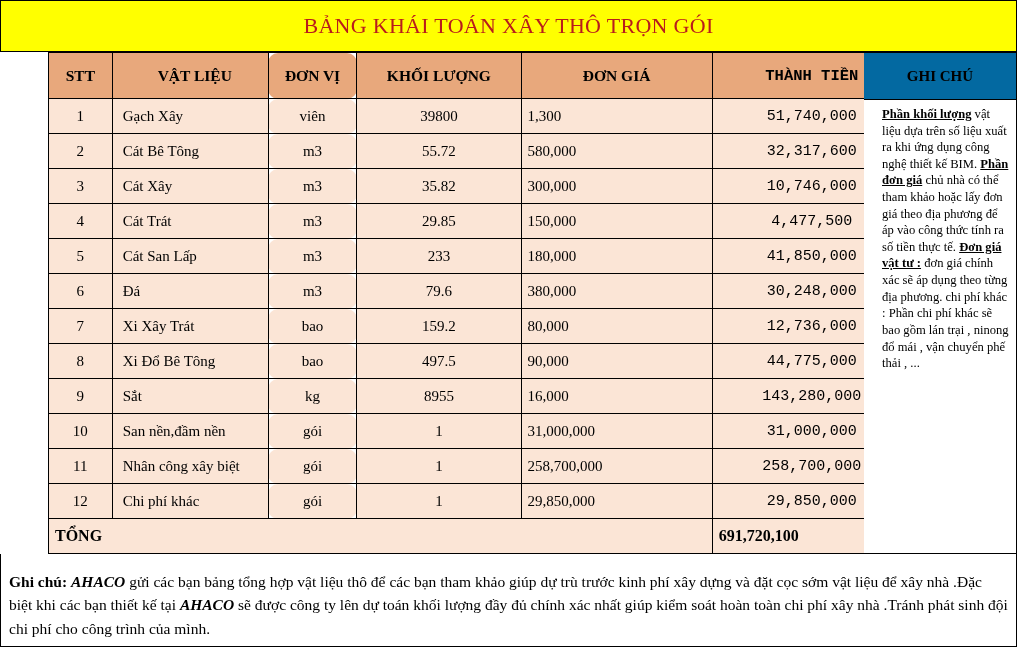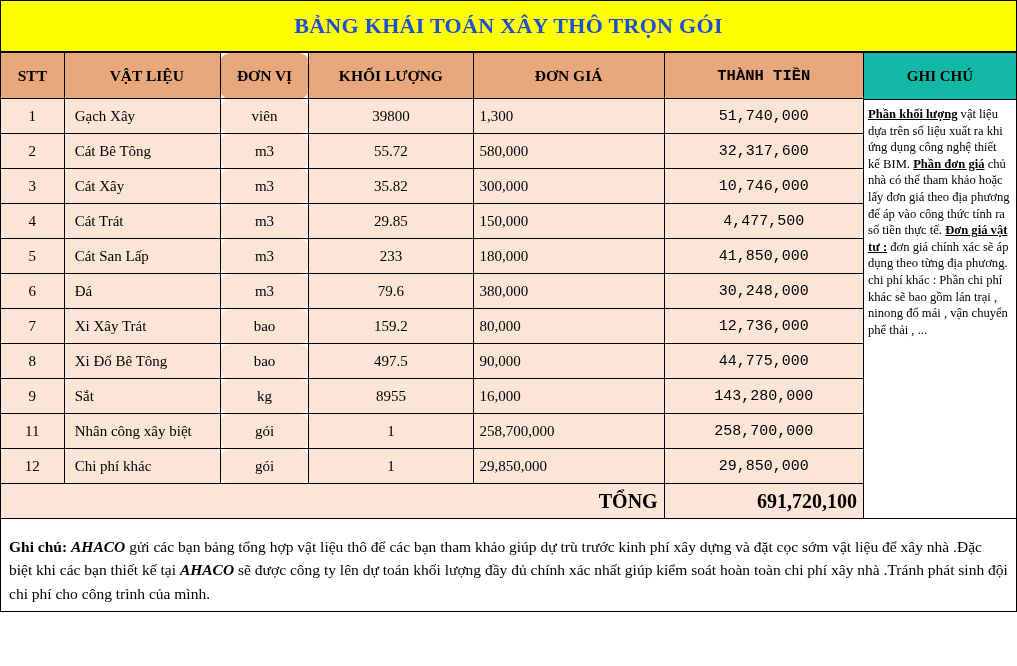--- a/index.html
+++ b/index.html
@@ -24,35 +24,36 @@
     height: 52px;
     background: #ffff00;
     border: 1px solid #000000;
     box-sizing: border-box;
     display: flex;
     align-items: center;
     justify-content: center;
   }
   .title-bar .title-text {
     font-size: 22px;
-    font-weight: bold;
+    font-weight: normal;
     letter-spacing: 0.3px;
-    color: #1d4ed8;
+    color: #b91c1c;
     text-align: center;
   }
   
   .body-area {
     display: flex;
     align-items: stretch;
     width: 1017px;
     box-sizing: border-box;
   }
   .table-wrap {
     width: 864px;
     box-sizing: border-box;
+    padding-left: 48px;
   }
   table.main {
     border-collapse: collapse;
     width: 864px;
     table-layout: fixed;
   }
   table.main th, table.main td {
     border: 1px solid #000000;
     box-sizing: border-box;
     font-size: 15px;
@@ -73,46 +74,46 @@
   .c-stt { width: 62px; text-align: center; }
   .c-vl  { width: 152px; text-align: left; padding-left: 10px !important; }
   .c-dv  { width: 86px; text-align: center; border-radius: 10px; }
   .c-kl  { width: 160px; text-align: center; }
   .c-dg  { width: 186px; text-align: left; }
   .c-tt  { width: 194px; text-align: center; font-family: Liberation Mono, monospace; }
   tr.total-row td {
     background: #a9c99a;
     font-weight: bold;
     height: 38px;
-    text-align: right;
-    font-size: 20px;
+    text-align: left;
+    font-size: 16px;
   }
   
   .notes-col {
     width: 153px;
     border: 1px solid #000000;
     border-left: none;
     box-sizing: border-box;
     background: #ffffff;
     display: flex;
     flex-direction: column;
   }
   .notes-head {
     height: 46px;
-    background: #14b8a6;
+    background: #0369a1;
     border-bottom: 1px solid #000000;
     display: flex;
     align-items: center;
     justify-content: center;
     font-weight: bold;
     font-size: 15px;
   }
   .notes-body {
     flex: 1;
-    padding: 6px 5px 4px 4px;
+    padding: 6px 5px 4px 18px;
     font-size: 12.6px;
     line-height: 1.32;
     text-align: left;
   }
   .notes-body .u { text-decoration: underline; font-weight: bold; }
   
   .footer-note {
     border: 1px solid #000000;
     border-top: none;
     box-sizing: border-box;
@@ -214,20 +215,28 @@
             <td class="c-dg">90,000</td>
             <td class="c-tt">44,775,000</td>
           </tr>
           <tr>
             <td class="c-stt">9</td>
             <td class="c-vl">Sắt</td>
             <td class="c-dv">kg</td>
             <td class="c-kl">8955</td>
             <td class="c-dg">16,000</td>
             <td class="c-tt">143,280,000</td>
+          </tr>
+          <tr>
+            <td class="c-stt">10</td>
+            <td class="c-vl">San nền,đầm nền</td>
+            <td class="c-dv">gói</td>
+            <td class="c-kl">1</td>
+            <td class="c-dg">31,000,000</td>
+            <td class="c-tt">31,000,000</td>
           </tr>
           <tr>
             <td class="c-stt">11</td>
             <td class="c-vl">Nhân công xây biệt</td>
             <td class="c-dv">gói</td>
             <td class="c-kl">1</td>
             <td class="c-dg">258,700,000</td>
             <td class="c-tt">258,700,000</td>
           </tr>
           <tr>

